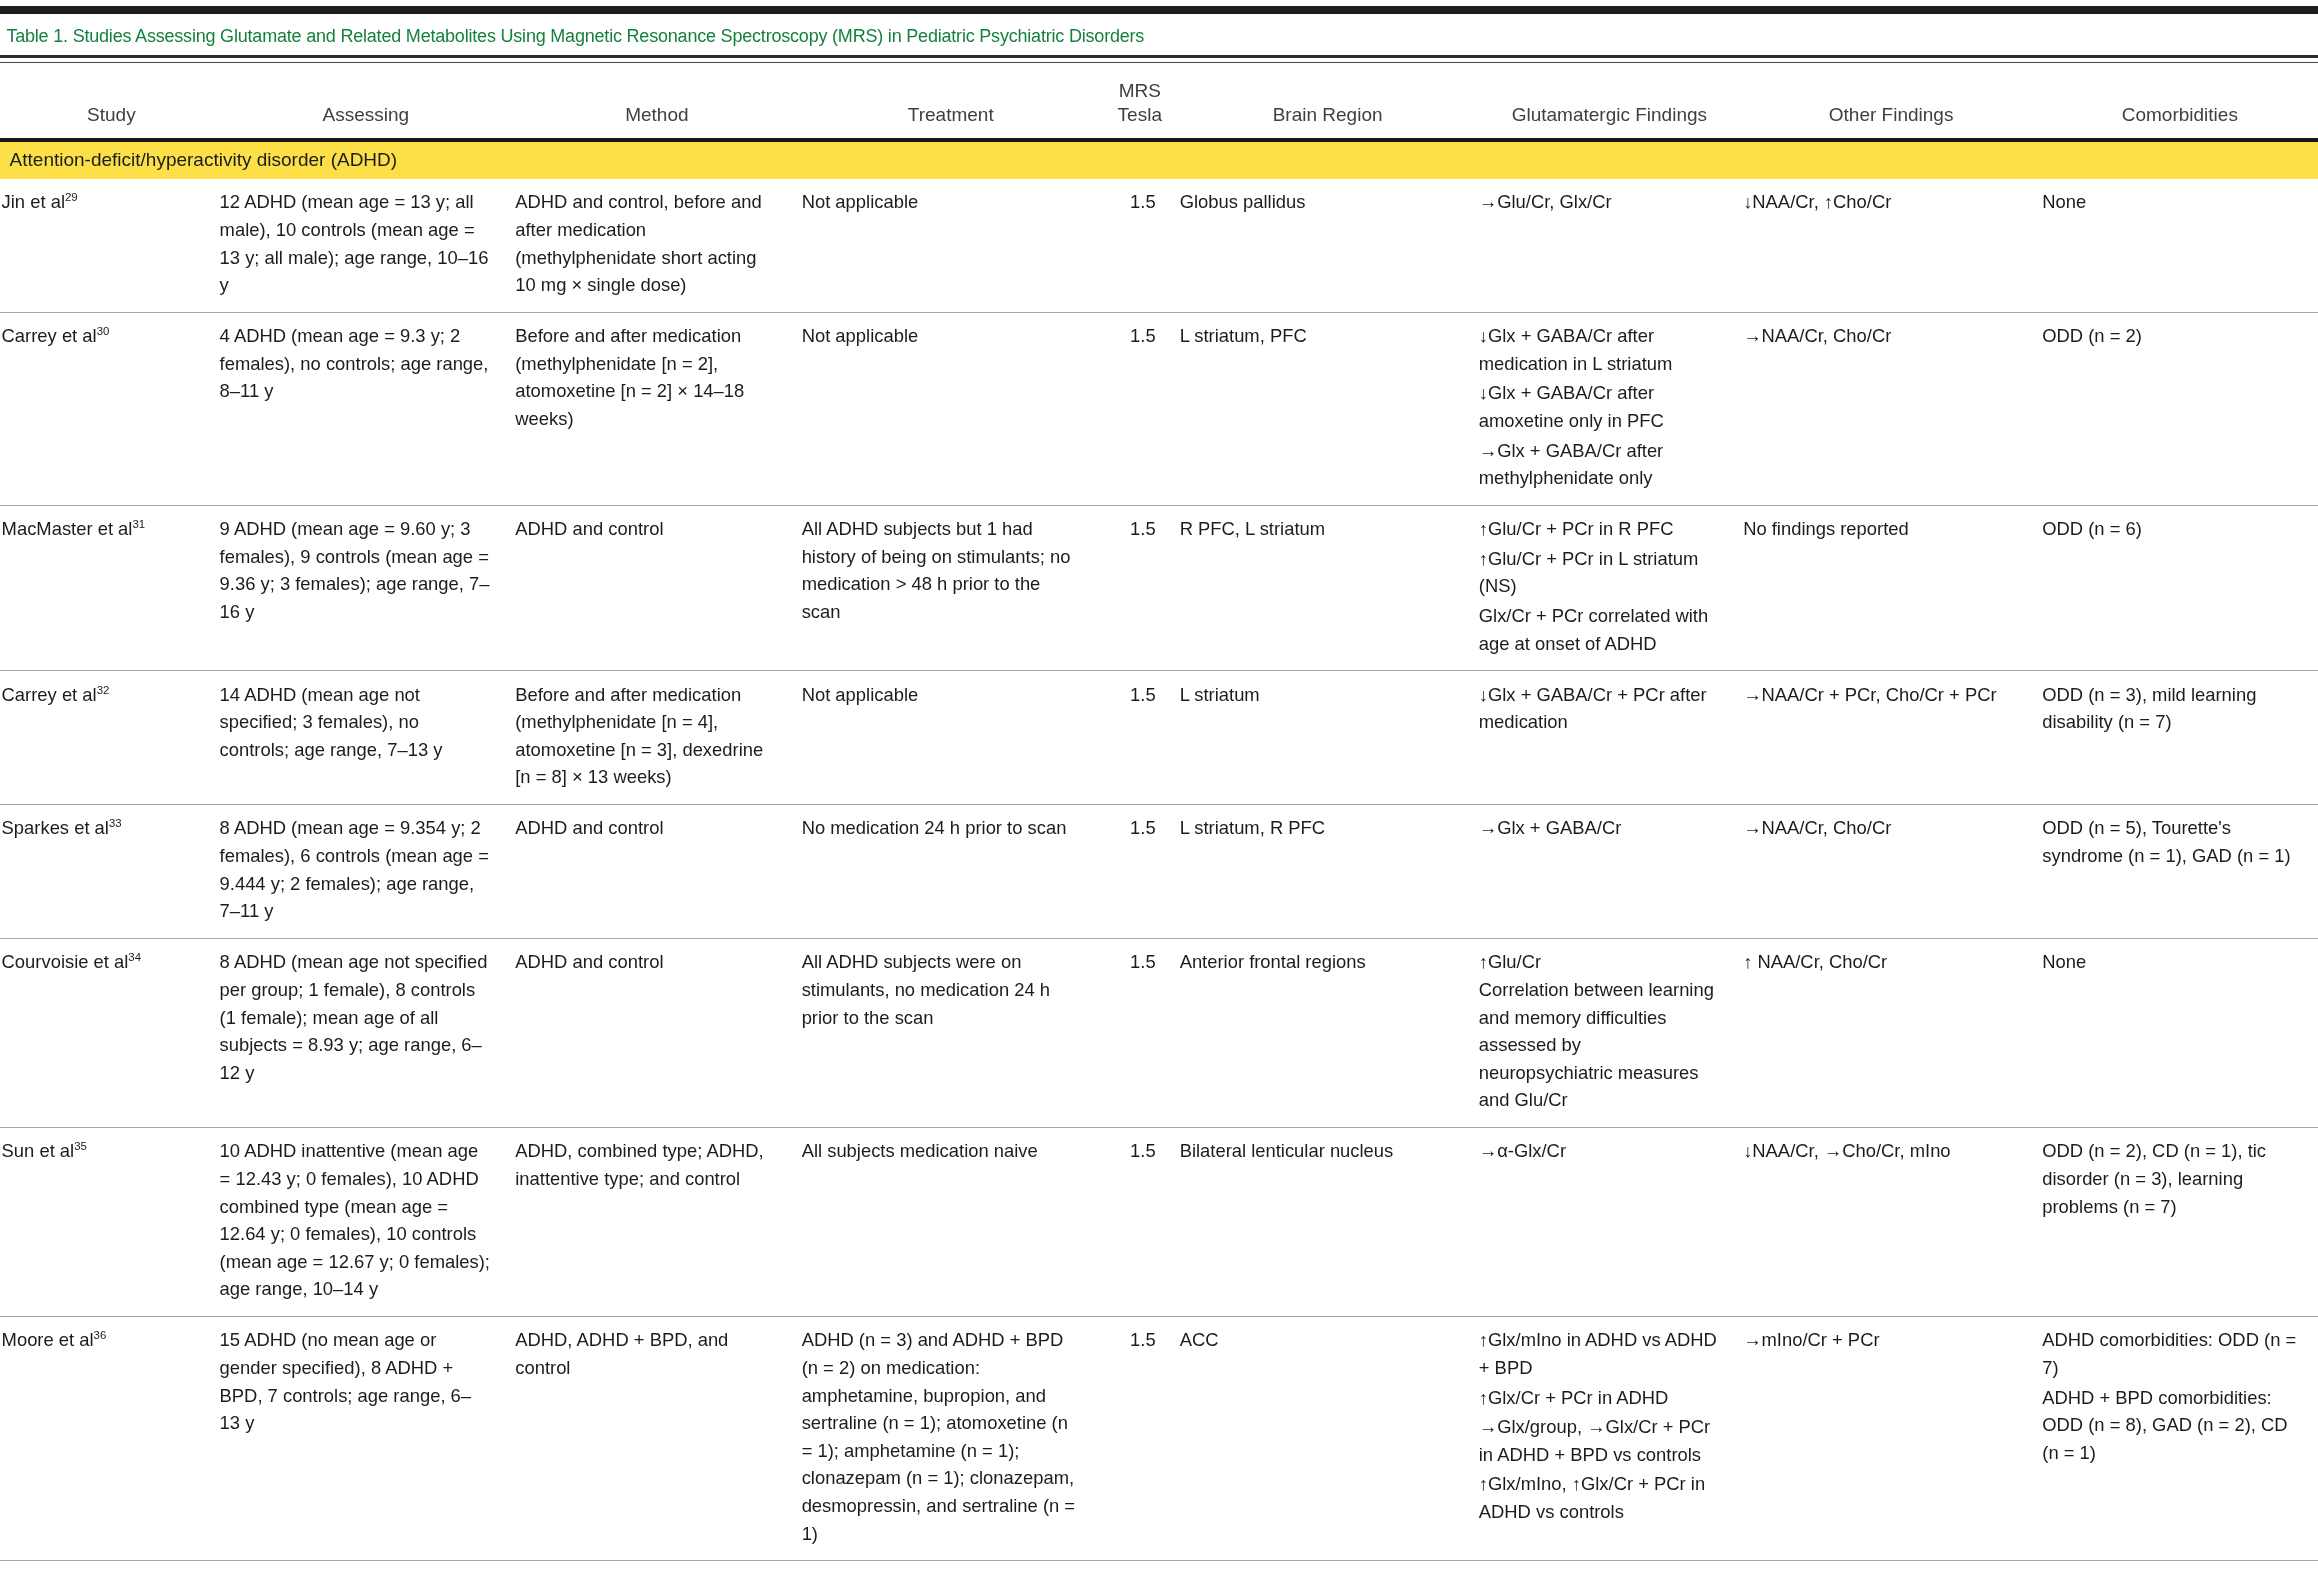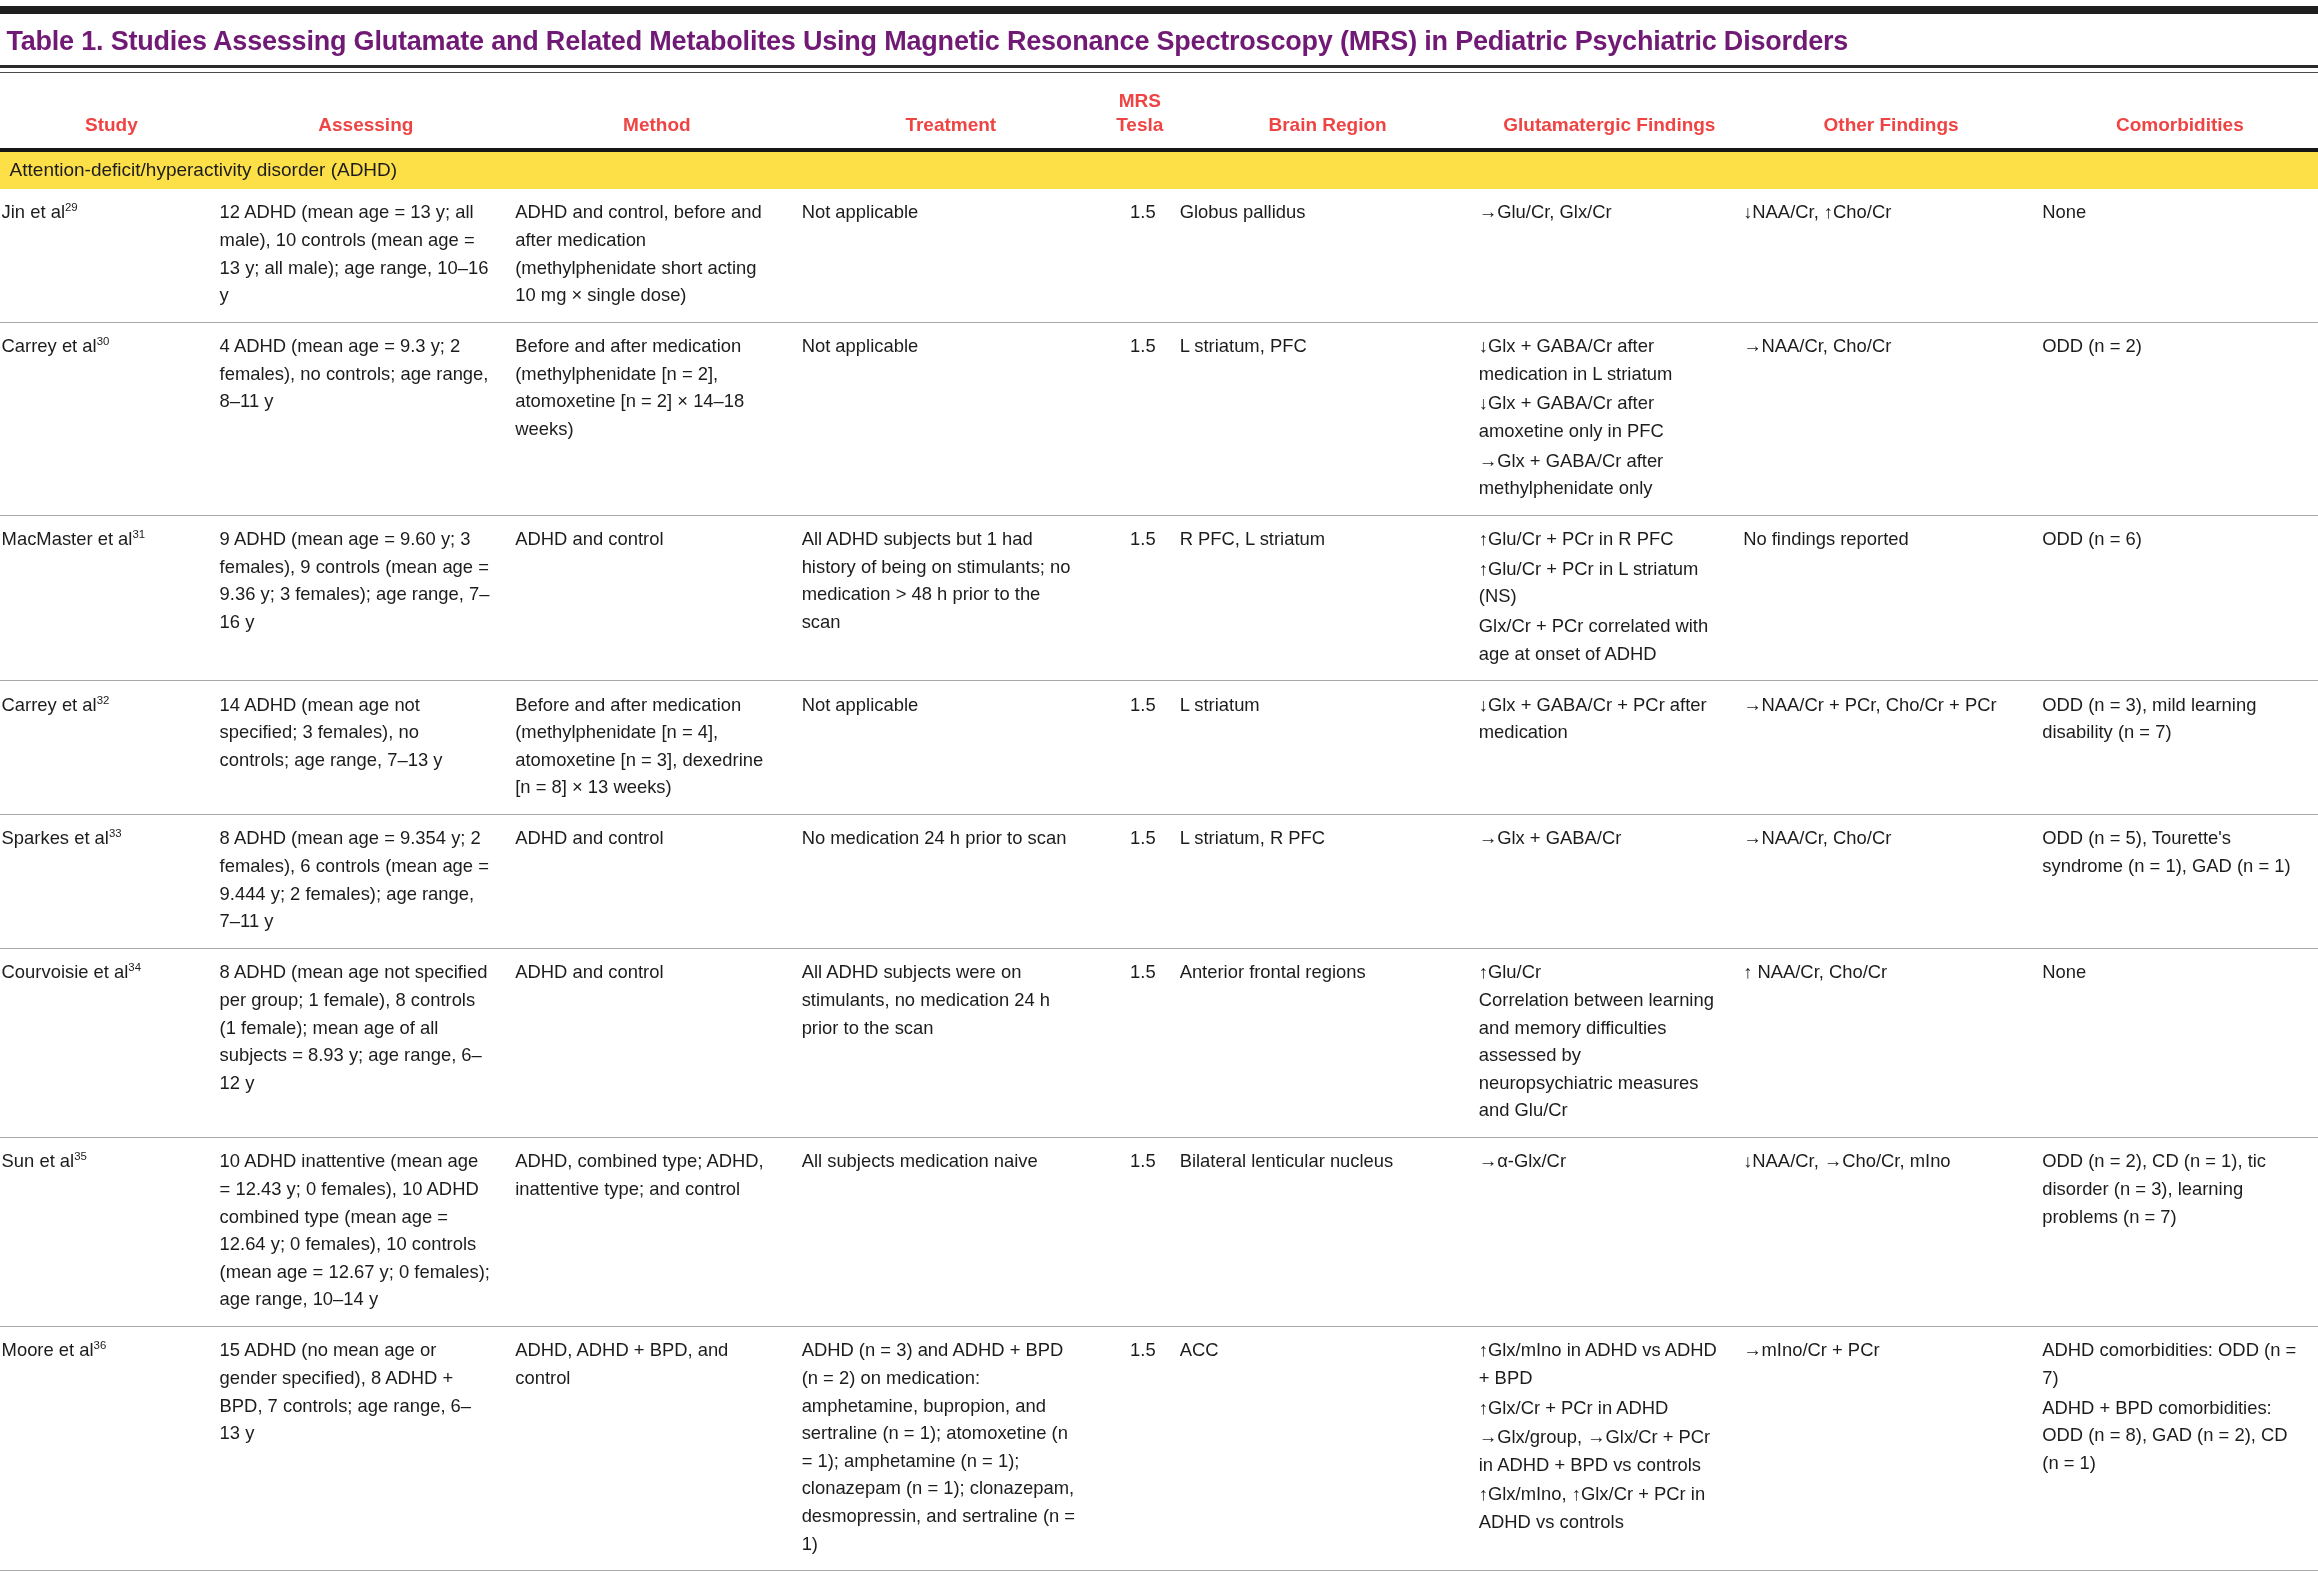--- a/index.html
+++ b/index.html
@@ -15,24 +15,24 @@
     box-sizing: border-box;
     padding-top: 6.4px;
     background: #ffffff;
   }
   .top-rule {
     height: 7.2px;
     background: #1e1e1e;
     width: 100%;
   }
   .table-title {
-    font-size: 27px;
-    font-weight: 700;
+    font-size: 18px;
+    font-weight: 400;
     padding: 12px 4.8px 8.8px 6.4px;
-    color: #701a75;
+    color: #15803d;
     letter-spacing: -0.2px;
   }
   .double-rule {
     height: 3.2px;
     border-top: 3.2px solid #2b2b2b;
     border-bottom: 1.6px solid #4a4a4a;
     width: 100%;
   }
   table.studies {
     width: 100%;
@@ -43,27 +43,27 @@
   col.col-subj    { width: 12.75%; }
   col.col-method  { width: 12.35%; }
   col.col-treat   { width: 13.0%; }
   col.col-tesla   { width: 3.3%;  }
   col.col-brain   { width: 12.9%; }
   col.col-glut    { width: 11.4%; }
   col.col-other   { width: 12.9%; }
   col.col-comorb  { width: 12.0%; }
   th.hdr {
     font-size: 19px;
-    font-weight: 700;
+    font-weight: 400;
     vertical-align: bottom;
     text-align: center;
     padding: 16px 4.8px 9.6px 4.8px;
     border-bottom: 4px solid #161616;
     line-height: 1.3;
-    color: #ef4444;
+    color: #404040;
   }
   th.hdr.th-study { text-align: center; padding-left: 9.6px; }
   td.section-band {
     background: #fde047;
     font-size: 19px;
     padding: 7.2px 8px 8px 9.6px;
     color: #1c1c1c;
   }
   tr.data-row > td.cell {
     vertical-align: top;

